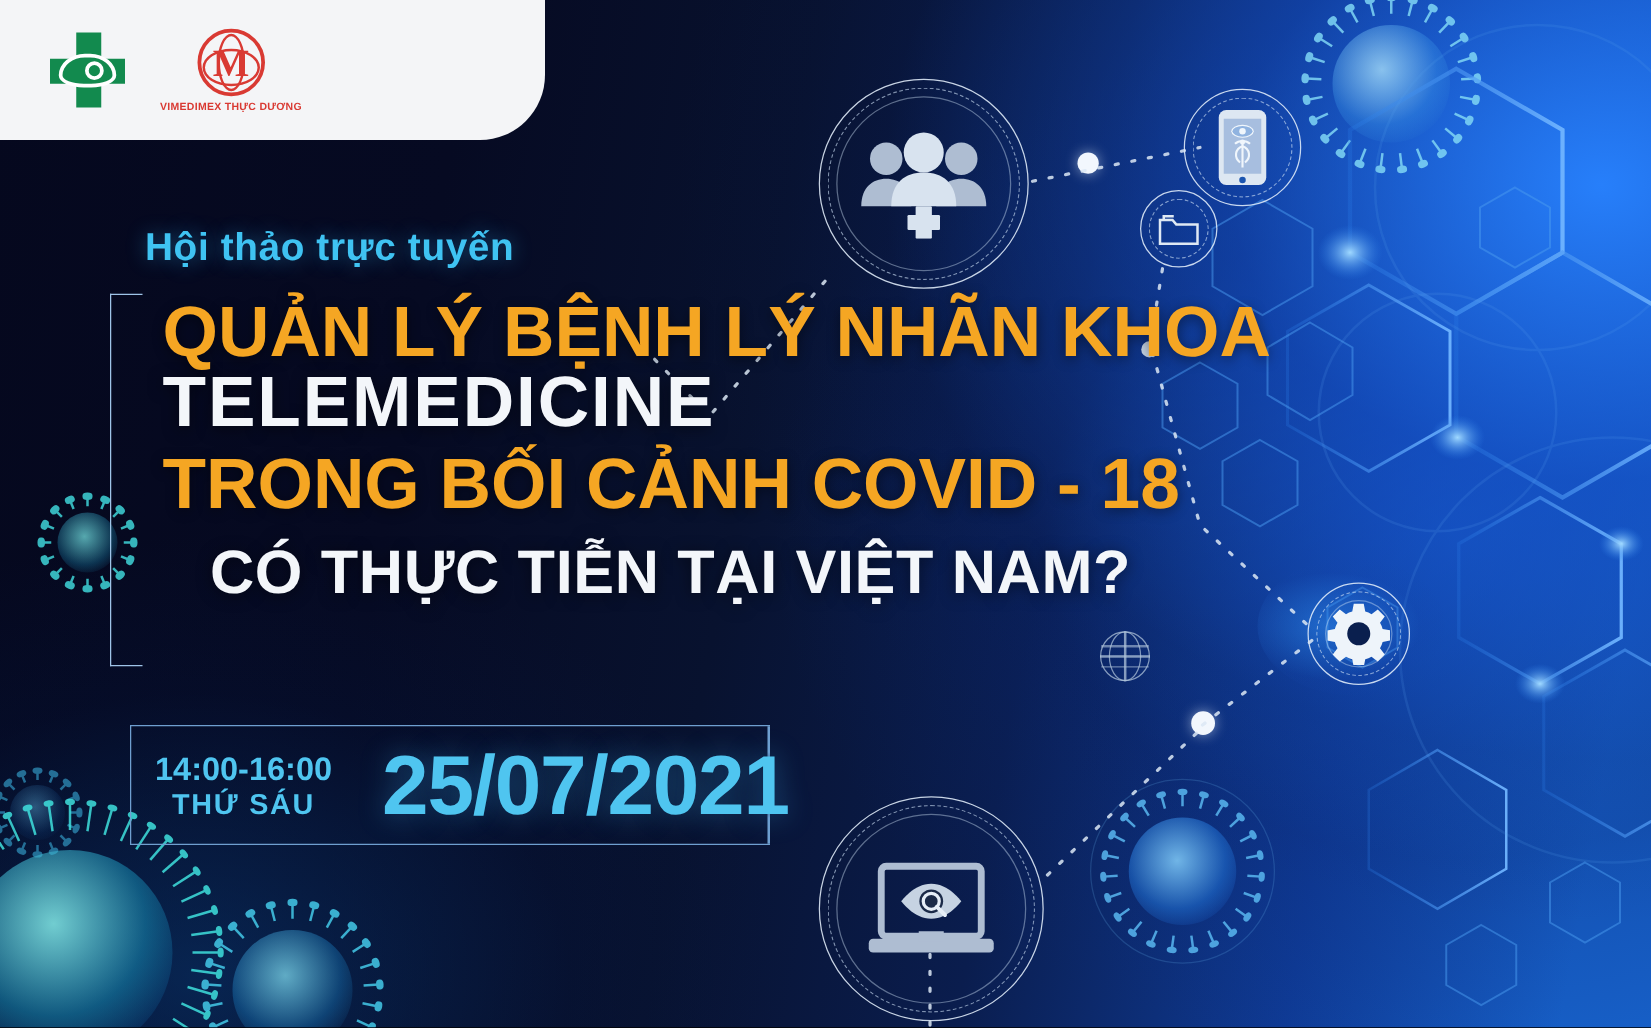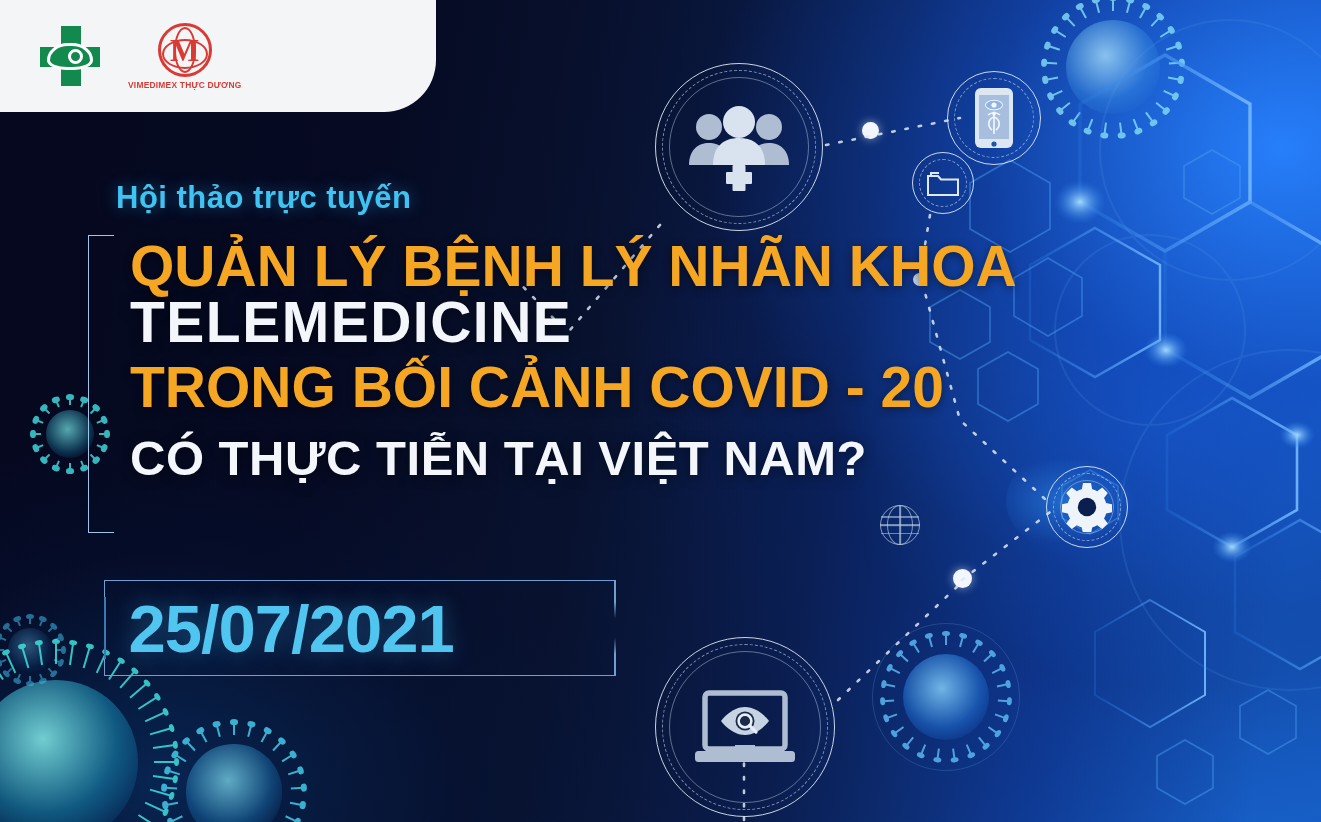--- a/index.html
+++ b/index.html
@@ -105,20 +105,21 @@
   }
   .t-gold {
     font-size:57px; font-weight:700; color:#f5a623;
     letter-spacing:0px; margin-top:9px;
     text-shadow:0 2px 10px rgba(0,0,0,0.45);
   }
   .t-white2 {
     font-size:49px; font-weight:700; color:#f3f6fa;
     letter-spacing:0.5px; margin-top:18px;
     text-shadow:0 2px 12px rgba(0,0,0,0.5);
+    margin-left:38px;
   }
 
   
   #date-band {
     position:absolute; left:104px; top:580px; z-index:30;
     width:512px; height:96px;
     display:flex; align-items:center;
   }
   .db-frame {
     position:absolute; inset:0;
@@ -323,27 +324,31 @@
       <div class="vmd-text">VIMEDIMEX THỰC DƯƠNG</div>
     </div>
   </div>
 
   <div id="headline">
     <div class="kicker">Hội thảo trực tuyến</div>
     <div id="title-group">
       <div class="bracket"></div>
       <div class="t-line t-gold">QUẢN LÝ BỆNH LÝ NHÃN KHOA</div>
       <div class="t-line t-white">TELEMEDICINE</div>
-      <div class="t-line t-gold">TRONG BỐI CẢNH COVID - 20</div>
+      <div class="t-line t-gold">TRONG BỐI CẢNH COVID - 18</div>
       <div class="t-line t-white2">CÓ THỰC TIỄN TẠI VIỆT NAM?</div>
     </div>
   </div>
 
   <div id="date-band">
     <div class="db-frame"></div>
+    <div class="db-time">
+      <div class="db-hours">14:00-16:00</div>
+      <div class="db-day">THỨ SÁU</div>
+    </div>
     <div class="db-sep"></div>
     <div class="db-date">25/07/2021</div>
   </div>
 
   <div class="badge" id="badge-people">
     <div class="ring"></div>
       <div class="ring r2"></div>
       <div class="ring r3"></div>
     <div class="badge-inner">
       <svg width="104" height="88" viewBox="0 0 104 88">

